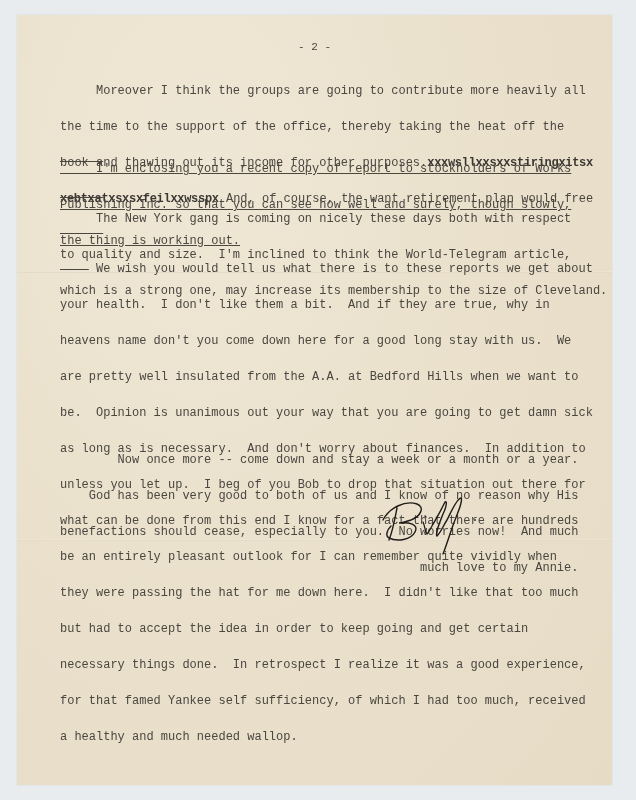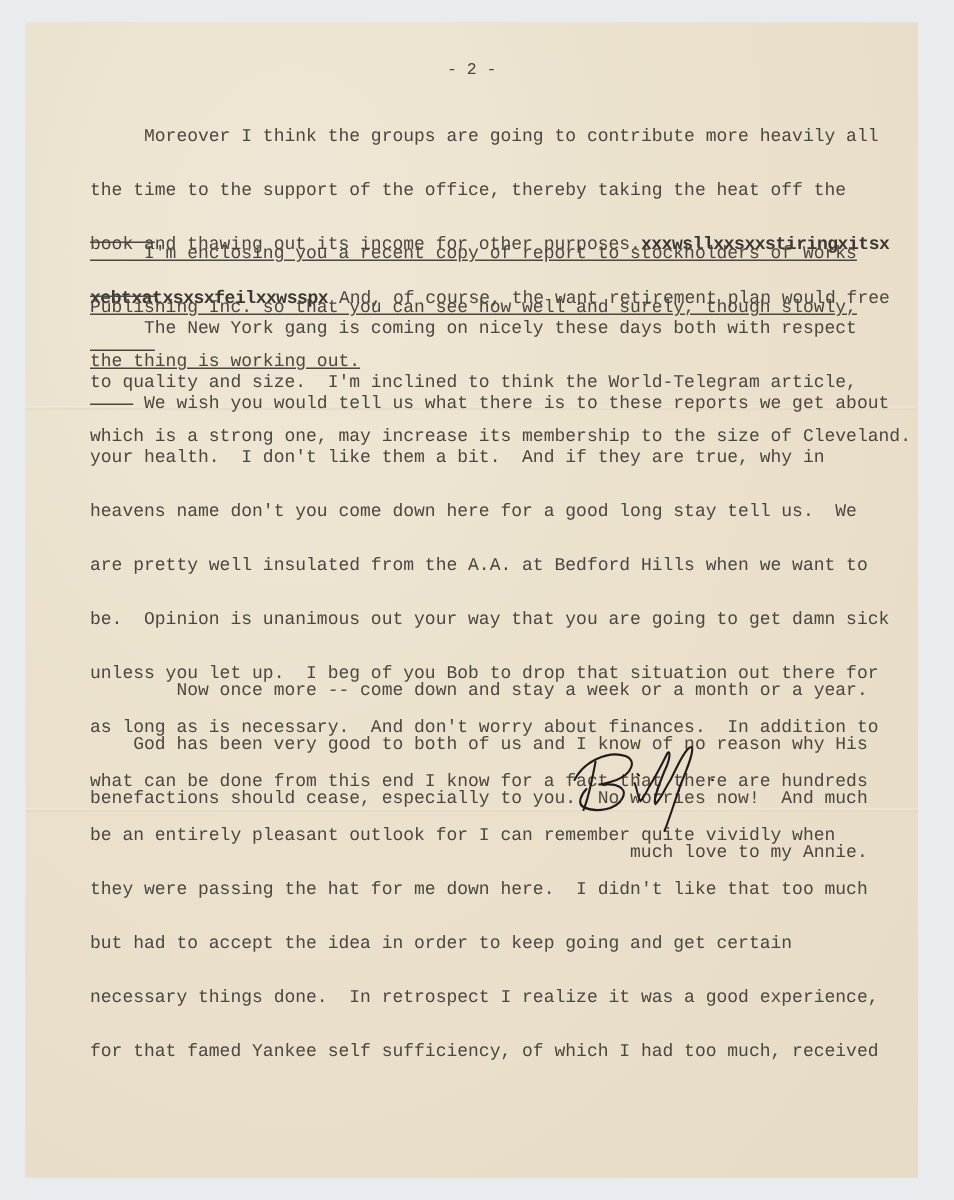--- a/index.html
+++ b/index.html
@@ -78,31 +78,32 @@
     <div class="para" style="top:174px;">
       <span class="line">     The New York gang is coming on nicely these days both with respect</span>
       <span class="line">to quality and size.  I'm inclined to think the World-Telegram article,</span>
       <span class="line">which is a strong one, may increase its membership to the size of Cleveland.</span>
     </div>
 
     
     <div class="para" style="top:224px;">
       <span class="line">     We wish you would tell us what there is to these reports we get about</span>
       <span class="line">your health.  I don't like them a bit.  And if they are true, why in</span>
-      <span class="line">heavens name don't you come down here for a good long stay tell us.  We</span>
+      <span class="line">heavens name don't you come down here for a good long stay with us.  We</span>
       <span class="line">are pretty well insulated from the A.A. at Bedford Hills when we want to</span>
       <span class="line">be.  Opinion is unanimous out your way that you are going to get damn sick</span>
+      <span class="line">as long as is necessary.  And don't worry about finances.  In addition to</span>
       <span class="line">unless you let up.  I beg of you Bob to drop that situation out there for</span>
-      <span class="line">as long as is necessary.  And don't worry about finances.  In addition to</span>
       <span class="line">what can be done from this end I know for a fact that there are hundreds</span>
       <span class="line">be an entirely pleasant outlook for I can remember quite vividly when</span>
       <span class="line">they were passing the hat for me down here.  I didn't like that too much</span>
       <span class="line">but had to accept the idea in order to keep going and get certain</span>
       <span class="line">necessary things done.  In retrospect I realize it was a good experience,</span>
       <span class="line">for that famed Yankee self sufficiency, of which I had too much, received</span>
+      <span class="line">a healthy and much needed wallop.</span>
     </div>
 
     
     <div class="para" style="top:415px;text-align:right;">
       <span class="line">        Now once more -- come down and stay a week or a month or a year.</span>
       <span class="line">God has been very good to both of us and I know of no reason why His</span>
       <span class="line">benefactions should cease, especially to you.  No worries now!  And much</span>
       <span class="line">much love to my Annie.</span>
     </div>
   </div>

